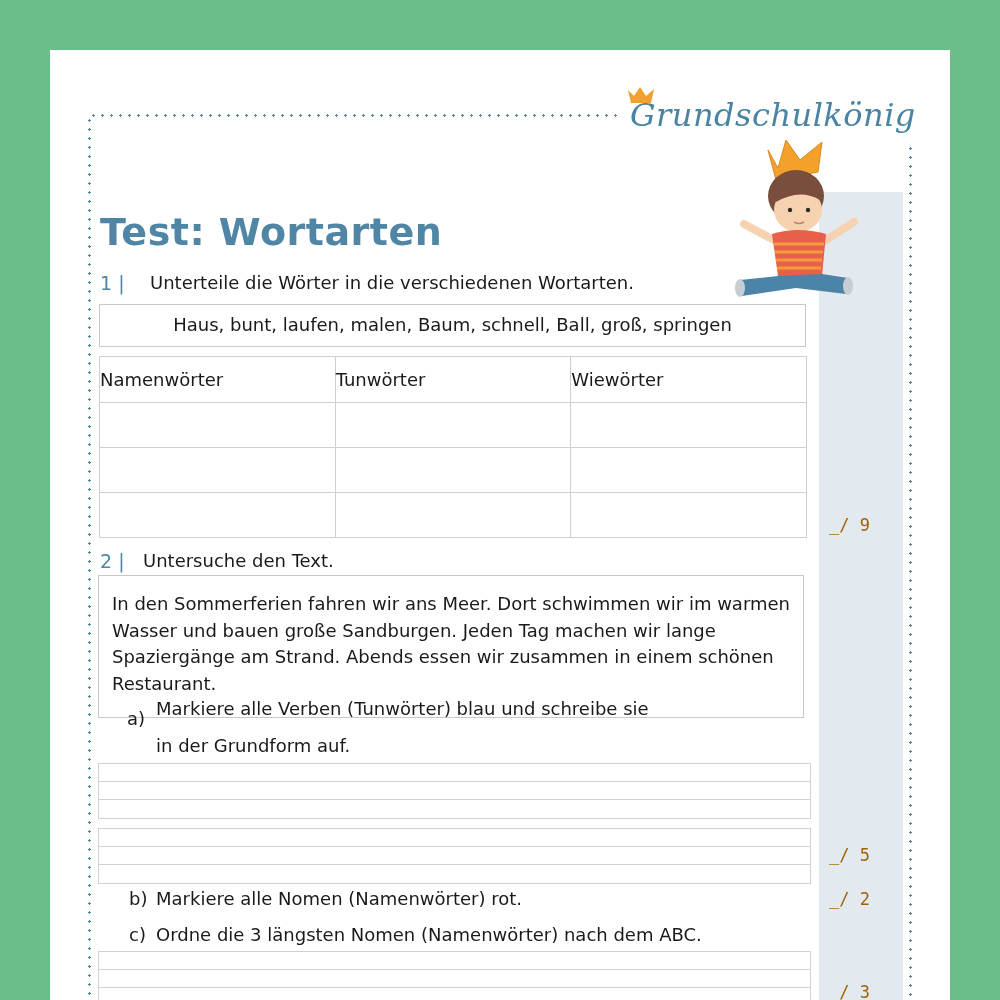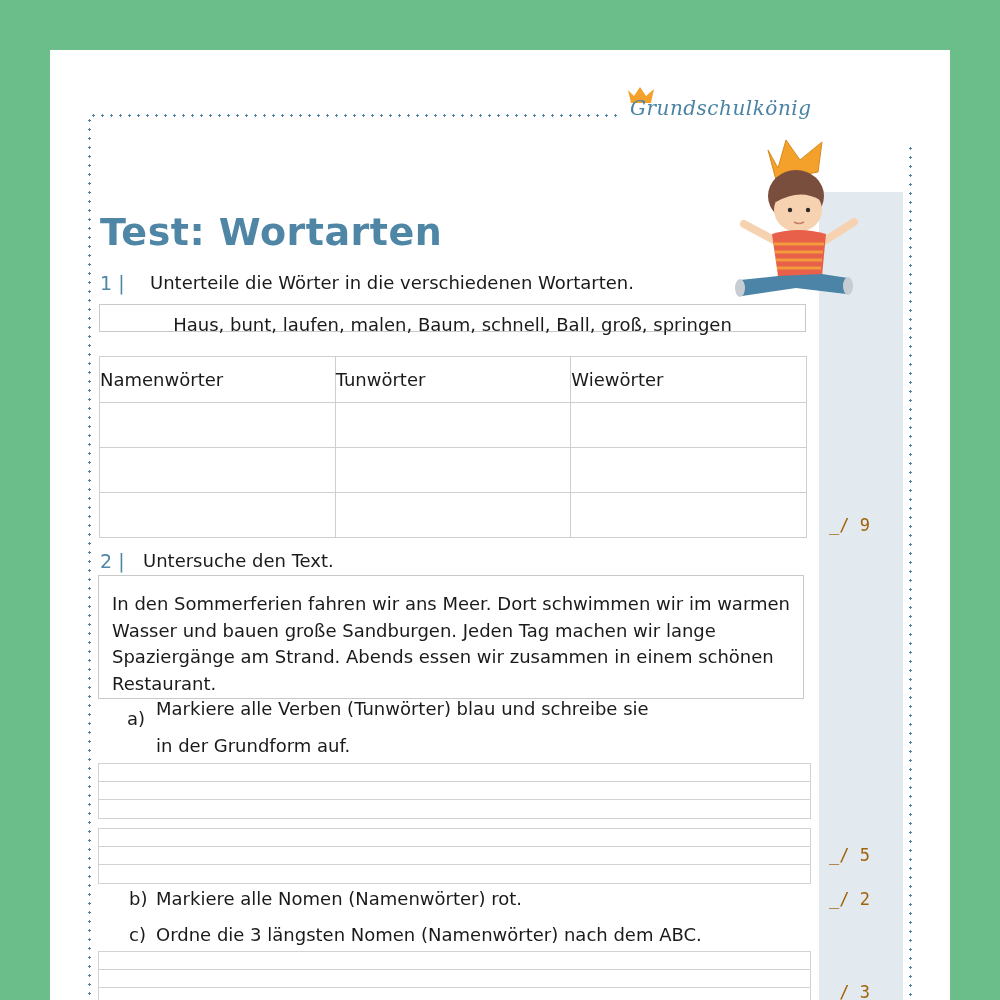--- a/index.html
+++ b/index.html
@@ -16,39 +16,39 @@
     background-image: radial-gradient(circle, #4f86a6 1.2px, transparent 1.4px);
     background-size: 3px 9px; background-repeat: repeat-y; }
   .dot-right { position: absolute; left: 859px; top: 94px; width: 3px; height: 870px;
     background-image: radial-gradient(circle, #4f86a6 1.2px, transparent 1.4px);
     background-size: 3px 9px; background-repeat: repeat-y; }
 
   .score-col { position: absolute; left: 769px; top: 142px; width: 84px; height: 820px; background: #e3eaef; }
 
   
   .logo { position: absolute; left: 580px; top: 46px; font-family: "DejaVu Serif", serif; font-style: italic;
-    font-size: 20px; color: #4a83a3; letter-spacing: 0.5px; }
+    font-size: 32px; color: #4a83a3; letter-spacing: 0.5px; }
   .logo-crown { position: absolute; left: 577px; top: 36px; }
 
   
   .mascot { position: absolute; left: 680px; top: 80px; width: 130px; height: 180px; }
 
   .title { position: absolute; left: 50px; top: 160px; font-size: 38px; color: #4f86a6; font-family: "DejaVu Sans", sans-serif; letter-spacing: 0.5px; }
 
   .task-num { position: absolute; font-size: 19px; color: #4f86a6; }
   .task-text { position: absolute; font-size: 18px; color: #1a1a1a; }
 
-  .wordbox { position: absolute; left: 49px; top: 254px; width: 707px; height: 28px; border: 1.5px solid #c9c9c9;
+  .wordbox { position: absolute; left: 49px; top: 254px; width: 707px; height: 43px; border: 1.5px solid #c9c9c9;
     font-size: 18px; text-align: center; line-height: 40px; }
 
   table.sort { position: absolute; left: 49px; top: 306px; width: 708px; border-collapse: collapse; }
   table.sort td, table.sort th { border: 1.5px solid #cfcfcf; height: 45px; font-weight: normal; font-size: 18px; text-align: left; width: 33.33%; }
   table.sort th { height: 46px; }
 
-  .textbox { position: absolute; left: 48px; top: 525px; width: 706px; height: 124px; border: 1.5px solid #c9c9c9;
+  .textbox { position: absolute; left: 48px; top: 525px; width: 706px; height: 143px; border: 1.5px solid #c9c9c9;
     padding: 15px 13px 0 13px; font-size: 18px; line-height: 26.5px; }
 
   .lines { position: absolute; left: 48px; width: 713px; border: 1.5px solid #d2d2d2; }
   .lines .ln { height: 18px; border-bottom: 1.5px solid #d2d2d2; }
   .lines .ln:last-child { border-bottom: none; }
 
   .score { position: absolute; left: 779px; font-size: 17px; color: #a16207; font-family: "DejaVu Sans Mono", monospace; }
 
   .sub { position: absolute; font-size: 18px; }
 </style>

